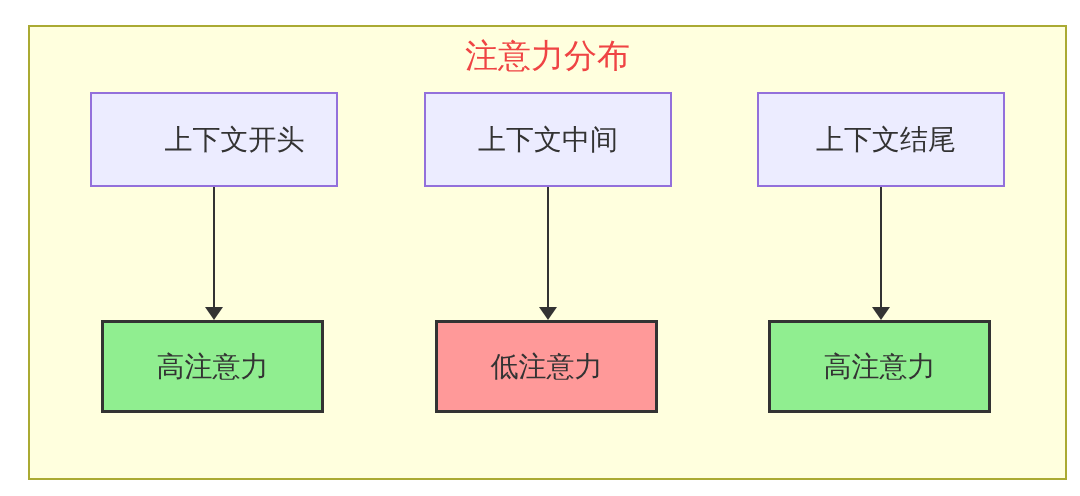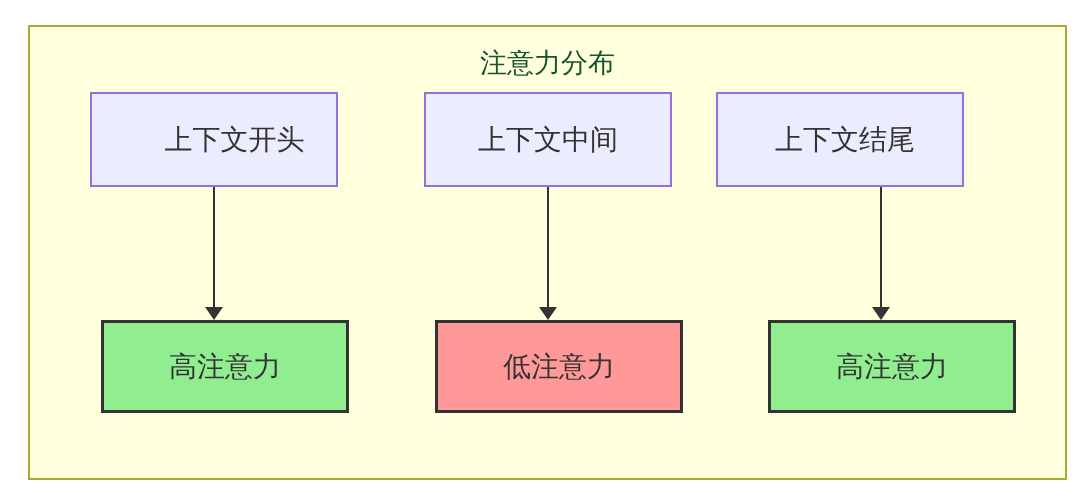--- a/index.html
+++ b/index.html
@@ -17,57 +17,57 @@
     left: 28px;
     top: 25px;
     width: 1039px;
     height: 455px;
     background: #ffffde;
     border: 2px solid #aaaa33;
     box-sizing: border-box;
   }
   .title {
     position: absolute;
-    top: 18px;
+    top: 7px;
     left: 0;
     right: 0;
     text-align: center;
-    font-size: 27px;
+    font-size: 33px;
     font-weight: 500;
-    color: #14532d;
+    color: #ef4444;
   }
   .node {
     position: absolute;
     display: flex;
     align-items: center;
     justify-content: center;
     font-size: 28px;
     font-weight: 500;
     box-sizing: border-box;
     text-align: center;
   }
   .node.top {
     top: 65px;
     width: 248px;
     height: 95px;
     background: #ececff;
     border: 2px solid #9370db;
   }
   .node.bottom {
     top: 293px;
-    width: 248px;
+    width: 223px;
     height: 93px;
     border: 3px solid #333333;
   }
   .node.high { background: #90ee90; }
   .node.low  { background: #ff9999; }
 
   .c1.top { left: 60px; padding-left: 41px; }
   .c2.top { left: 394px; text-align: right; }
-  .c3.top { left: 686px; padding-left: 10px; }
+  .c3.top { left: 727px; padding-left: 10px; }
   .c1.bottom { left: 71px; }
   .c2.bottom { left: 405px; }
   .c3.bottom { left: 738px; }
 
   .arrow-line {
     position: absolute;
     top: 160px;
     width: 2px;
     height: 120px;
     background: #333333;

